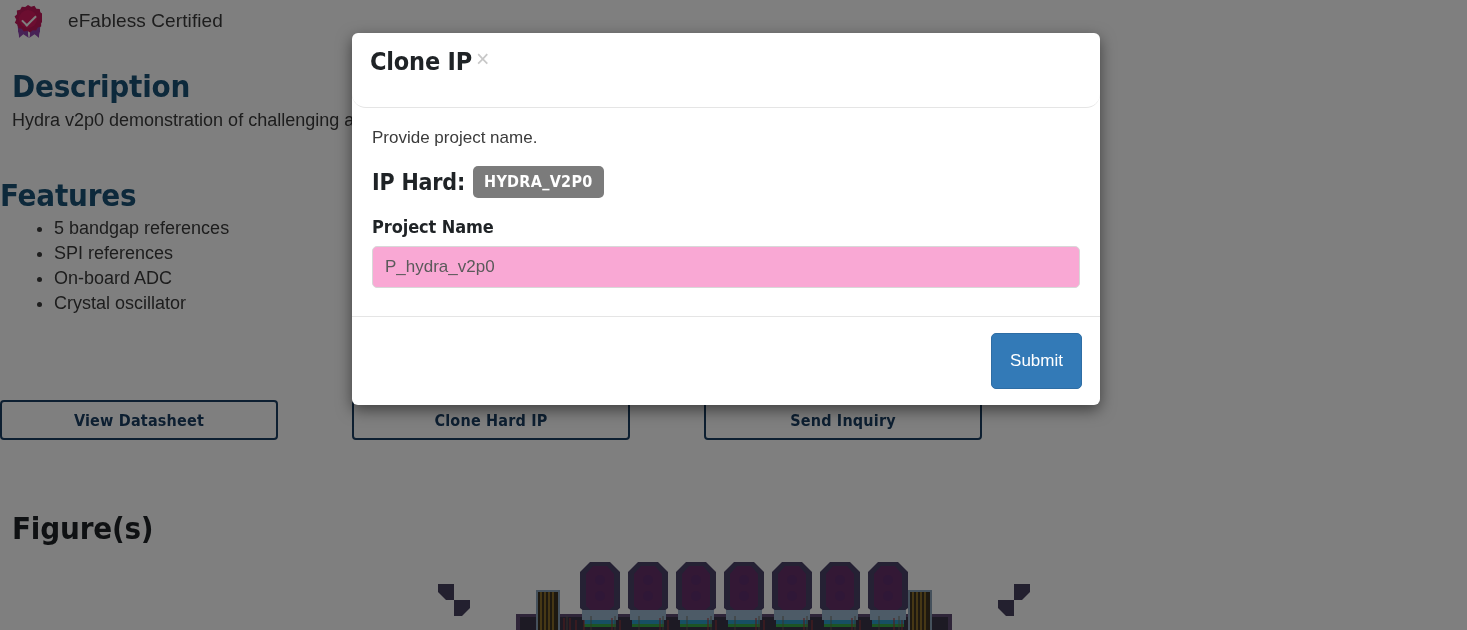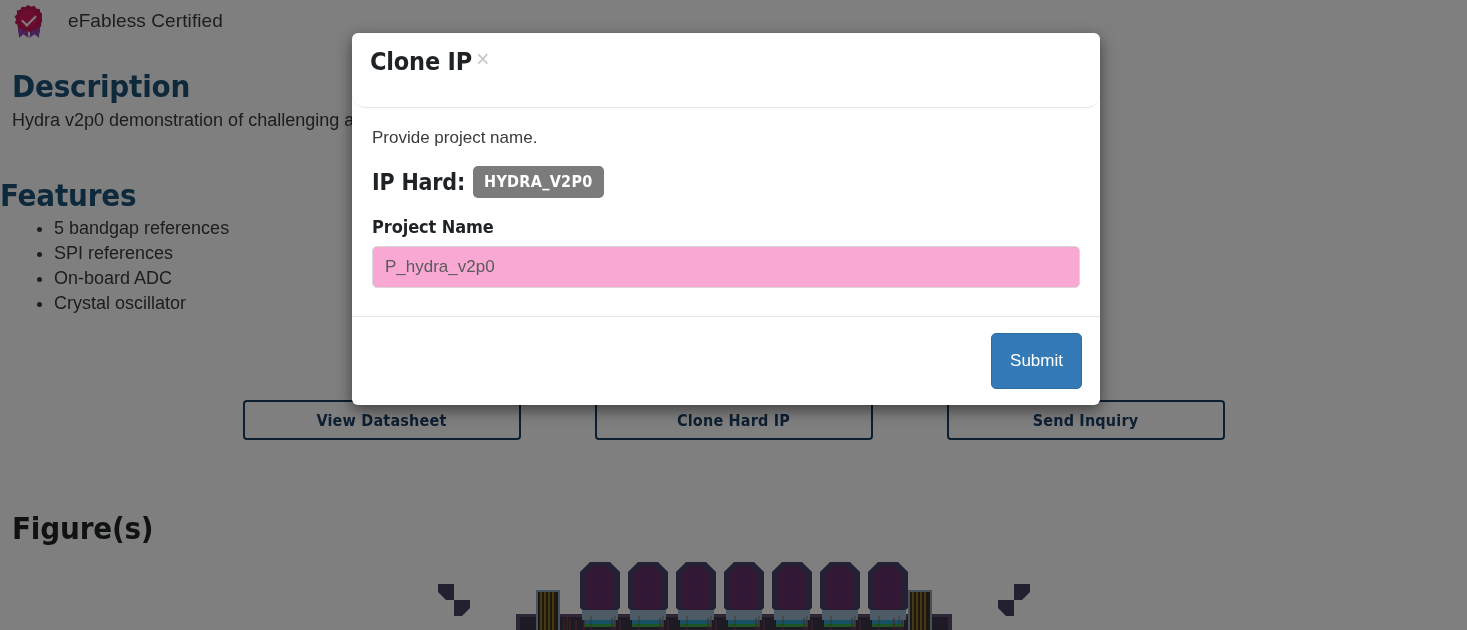--- a/index.html
+++ b/index.html
@@ -136,21 +136,20 @@
     line-height: 25px;
   }
 
   
   .actions {
     position: absolute;
     left: 0;
     top: 400px;
     width: 1467px;
     display: flex;
-    justify-content: center;
     gap: 74px;
   }
   .action-btn {
     width: 278px;
     height: 40px;
     border: 2px solid #1b3f63;
     border-radius: 4px;
     background: transparent;
     color: #1b3f63;
     font-size: 16px;

